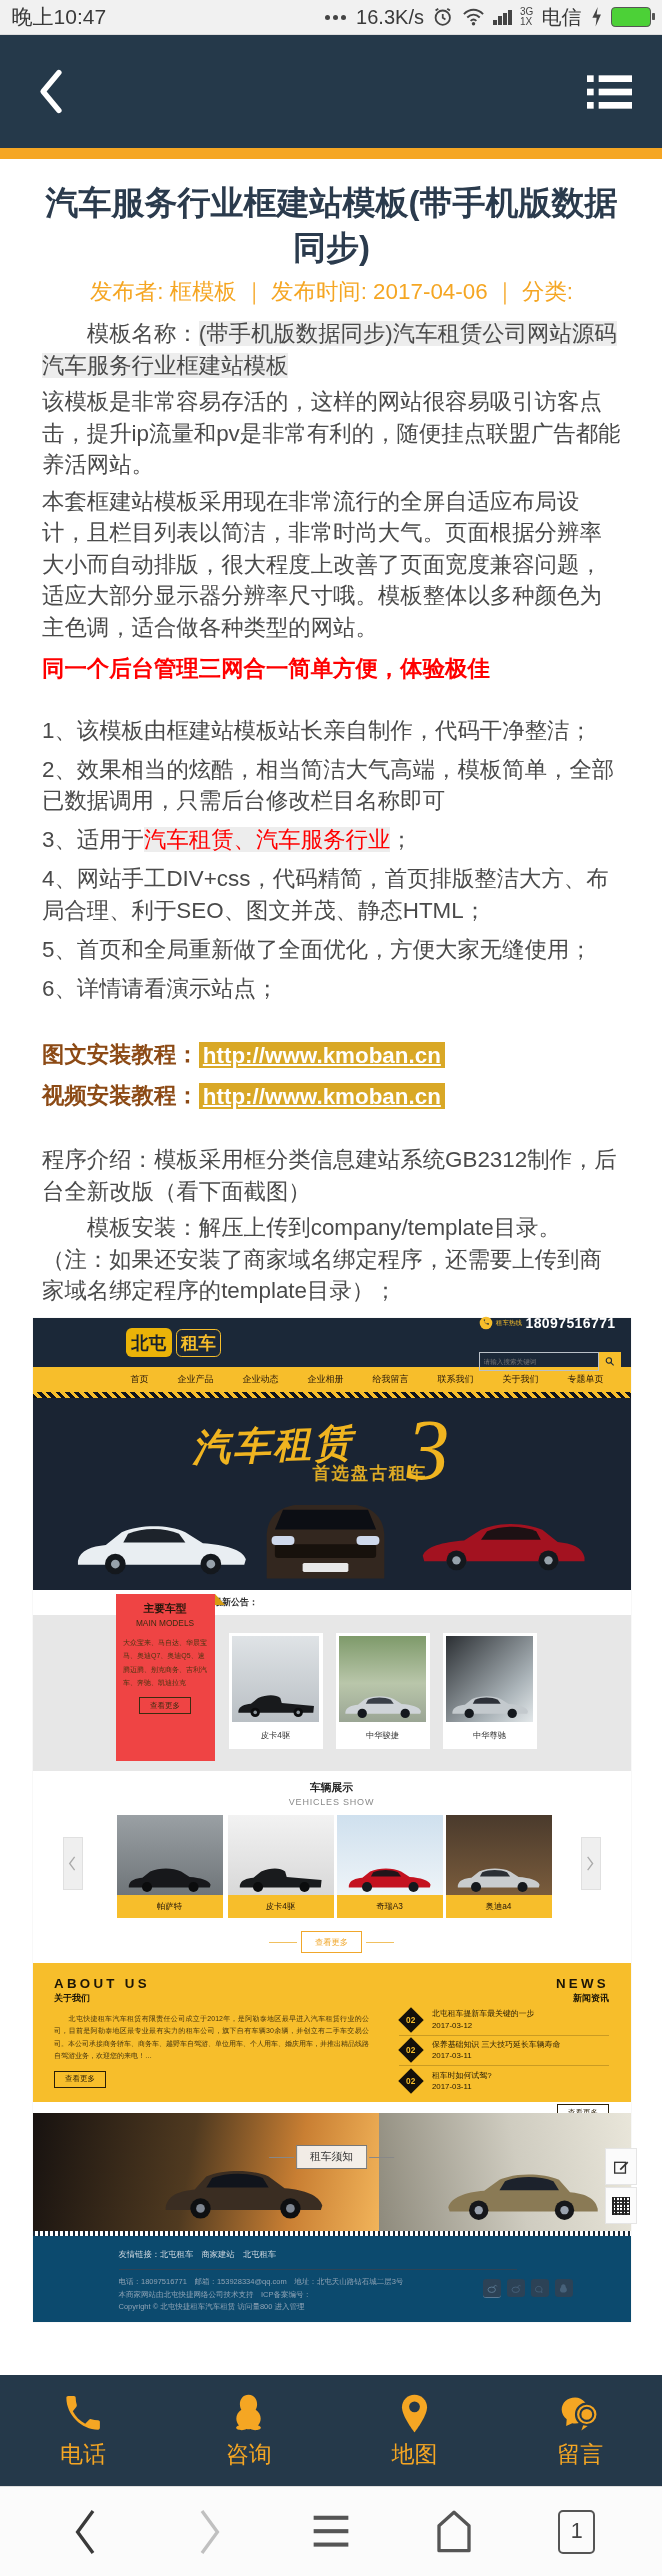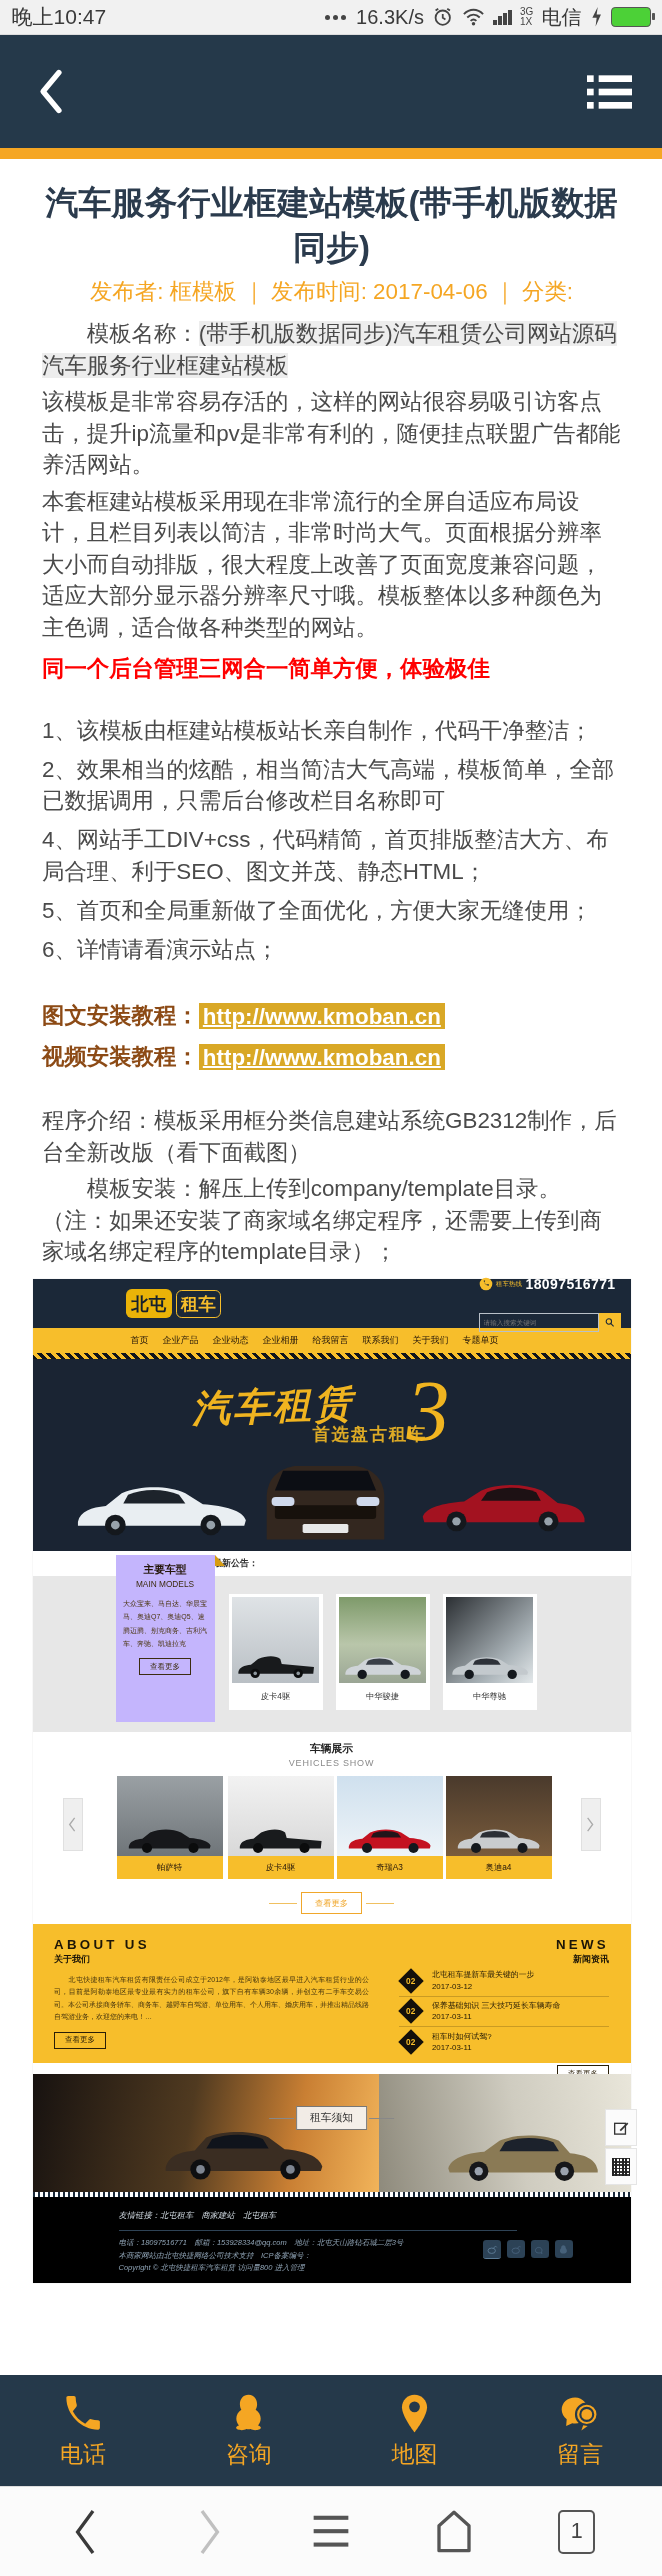--- a/index.html
+++ b/index.html
@@ -44,31 +44,31 @@
   .logo{display:flex;gap:4.1px;margin-left:83px;align-items:center;}
   .logo-badge{background:#eab308;color:#15202e;font-weight:bold;font-size:17.4px;padding:2.5px 5.8px;border-radius:5.8px;}
   .logo-badge.outline{background:transparent;color:#f7be2b;border:1.7px solid #f7be2b;padding:0.8px 4.1px;}
   .sh-right{margin-left:auto;display:flex;flex-direction:column;gap:21px;width:142px;}
   .phone-row{display:flex;align-items:center;gap:3.3px;}
   .hotline{font-size:6.6px;color:#f7be2b;line-height:7.5px;}
   .phone-num{color:#fff;font-weight:bold;font-size:14px;letter-spacing:0.4px;}
   .search-row{display:flex;}
   .search-input{flex:1;height:16.6px;background:transparent;border:0.8px solid #b9c0c8;color:#9aa3ad;font-size:6.6px;padding:0 4.1px;outline:none;}
   .search-btn{width:21.5px;height:18px;background:#f7be2b;border:none;display:flex;align-items:center;justify-content:center;cursor:pointer;}
-  .site-nav{height:25px;background:#f7be2b;display:flex;align-items:center;gap:14px;padding-left:98px;font-size:9px;color:#24160a;}
+  .site-nav{height:25px;background:#f7be2b;display:flex;align-items:center;gap:29px;padding-left:98px;font-size:9px;color:#24160a;}
   .site-nav span{cursor:pointer;}
   .checker{height:5.8px;background:repeating-linear-gradient(45deg,#10141c 0 3.3px,#f7be2b 3.3px 6.6px);}
   .hero{height:192px;background:#1a2433;position:relative;overflow:hidden;}
   .hero-title{position:absolute;left:159px;top:21.5px;color:#f0b420;font-size:38px;font-weight:bold;font-style:italic;transform:rotate(-2deg);letter-spacing:2.5px;}
   .hero-sub{position:absolute;left:280px;top:63px;color:#e8b225;font-size:17.4px;font-weight:bold;letter-spacing:1.7px;opacity:.95;}
   .hero-num{position:absolute;left:374px;top:1.7px;color:#f0b420;font-size:86px;font-style:italic;font-family:"Liberation Serif",serif;}
   .hero svg{position:absolute;}
   .notice-bar{height:25px;background:#fff;display:flex;align-items:center;gap:5px;padding-left:164px;font-size:9px;color:#333;font-weight:bold;}
   .models{height:156px;background:#e7e7e7;position:relative;}
-  .models-panel{position:absolute;left:83px;top:-21.5px;width:99px;height:167px;background:#c4b5fd;box-sizing:border-box;padding:8.3px 7.5px 0;text-align:center;}
+  .models-panel{position:absolute;left:83px;top:-21.5px;width:99px;height:167px;background:#ef4444;box-sizing:border-box;padding:8.3px 7.5px 0;text-align:center;}
   .models-panel:before{content:"";position:absolute;right:-10px;top:0;border-left:10px solid #d79c12;border-top:11.6px solid transparent;}
   .mp-title{font-size:10.8px;font-weight:bold;color:#24160a;}
   .mp-sub{font-size:8.3px;color:#3c2c10;margin-top:1.7px;}
   .mp-text{font-size:7px;color:#4a3510;line-height:13.3px;text-align:left;margin-top:8.3px;}
   .mp-more{display:inline-block;margin-top:8.3px;border:0.8px solid #3c2c10;color:#3c2c10;font-size:7.5px;padding:2.5px 10px;cursor:pointer;background:transparent;}
   .model-card{position:absolute;top:18px;width:94px;background:#fff;padding:3.3px 3.3px 0;box-sizing:border-box;cursor:pointer;}
   .mc-img{height:86px;display:flex;align-items:flex-end;justify-content:center;overflow:hidden;}
   .mc-cap{text-align:center;font-size:8.3px;color:#333;padding:7.5px 0 8.3px;}
   .vshow{text-align:center;padding-top:10px;background:#fff;}
   .vshow-title{font-size:10.8px;font-weight:bold;color:#222;}
@@ -95,21 +95,21 @@
   .diamond b{transform:rotate(-45deg);color:#f7be2b;font-size:8.3px;}
   .ni-text{font-size:7.9px;color:#241a06;line-height:11.6px;}
   .news-more{text-align:right;margin-top:6.6px;}
   .banner{height:118px;margin-top:11.6px;position:relative;overflow:hidden;background:#fff;}
   .banner-left{position:absolute;left:0;top:0;width:58%;height:100%;background:linear-gradient(100deg,#171210 0%,#503a20 45%,#c97f33 75%,#f2b45a 100%);}
   .banner-right{position:absolute;right:0;top:0;width:42%;height:100%;background:linear-gradient(80deg,#8e8a7c 0%,#cfccc0 55%,#e9e6da 100%);}
   .banner-label{position:absolute;left:50%;top:31.5px;transform:translateX(-50%);border:0.8px solid #777;background:rgba(245,245,245,.92);color:#333;font-size:10.8px;padding:4.1px 13.3px;white-space:nowrap;}
   .banner-label:before,.banner-label:after{content:"";position:absolute;top:50%;width:25px;height:0.8px;background:#888;}
   .banner-label:before{left:-28px;}.banner-label:after{right:-28px;}
   .zigzag{height:5px;background:repeating-linear-gradient(90deg,#1b2a3a 0 2.5px,#fff 2.5px 5px);}
-  .site-footer{background:#000000;height:86px;box-sizing:border-box;padding:6.6px 18px 0 86px;position:relative;font-style:italic;}
+  .site-footer{background:#0c4a6e;height:86px;box-sizing:border-box;padding:6.6px 18px 0 86px;position:relative;}
   .friend{font-size:8.3px;color:#cfd8e0;border-bottom:0.8px solid #2e4356;padding:6.6px 0 8.3px;width:398px;}
   .fcontact{font-size:7.5px;color:#8fa3b5;line-height:12.4px;margin-top:6.6px;width:398px;}
   .socials{position:absolute;right:58px;top:43px;display:flex;gap:5.8px;}
   .soc{width:18px;height:18px;background:#2c4256;border-radius:3.3px;display:flex;align-items:center;justify-content:center;cursor:pointer;}
   .float-widgets{position:absolute;right:-6.6px;top:830px;display:flex;flex-direction:column;gap:1.7px;}
   .fw-box{width:30px;height:35px;background:#fbfbfb;border:0.8px solid #e5e5e5;display:flex;align-items:center;justify-content:center;cursor:pointer;}
   .qr{width:18px;height:18px;background:repeating-linear-gradient(0deg,rgba(34,34,34,.9) 0 1.7px,transparent 1.7px 3.3px),repeating-linear-gradient(90deg,#222 0 1.7px,#fff 1.7px 3.3px);}
 
   
   .accent-strip{position:absolute;left:0;right:0;bottom:187px;height:9px;background:#f5a623;}
@@ -183,20 +183,21 @@
     <div class="meta">发布者: 框模板 ｜ 发布时间: 2017-04-06 ｜ 分类:</div>
 
     <p class="para"><span>　　模板名称：</span><span class="hl">(带手机版数据同步)汽车租赁公司网站源码汽车服务行业框建站模板</span></p>
     <p class="para">该模板是非常容易存活的，这样的网站很容易吸引访客点击，提升ip流量和pv是非常有利的，随便挂点联盟广告都能养活网站。</p>
     <p class="para">本套框建站模板采用现在非常流行的全屏自适应布局设计，且栏目列表以简洁，非常时尚大气。页面根据分辨率大小而自动排版，很大程度上改善了页面宽度兼容问题，适应大部分显示器分辨率尺寸哦。模板整体以多种颜色为主色调，适合做各种类型的网站。</p>
     <p class="red-line">同一个后台管理三网合一简单方便，体验极佳</p>
 
     <div class="list">
       <p>1、该模板由框建站模板站长亲自制作，代码干净整洁；</p>
       <p>2、效果相当的炫酷，相当简洁大气高端，模板简单，全部已数据调用，只需后台修改栏目名称即可</p>
+      <p><span>3、适用于</span><span class="red-hl">汽车租赁、汽车服务行业</span><span>；</span></p>
       <p>4、网站手工DIV+css，代码精简，首页排版整洁大方、布局合理、利于SEO、图文并茂、静态HTML；</p>
       <p>5、首页和全局重新做了全面优化，方便大家无缝使用；</p>
       <p>6、详情请看演示站点；</p>
     </div>
 
     <div class="links-block">
       <p><span class="link-label">图文安装教程：</span><a class="gold-link">http://www.kmoban.cn</a></p>
       <p><span class="link-label">视频安装教程：</span><a class="gold-link">http://www.kmoban.cn</a></p>
     </div>
 

